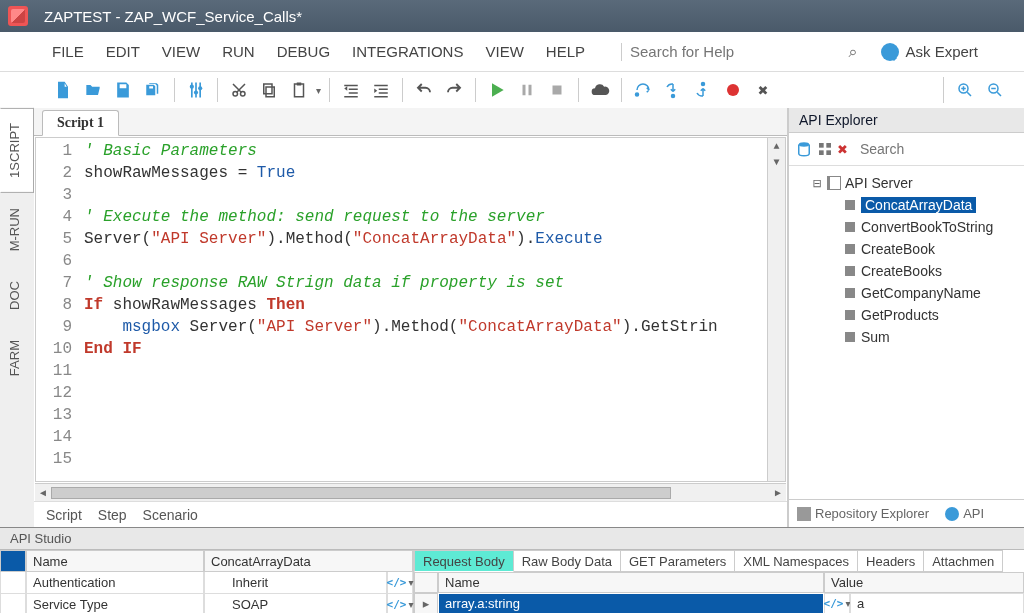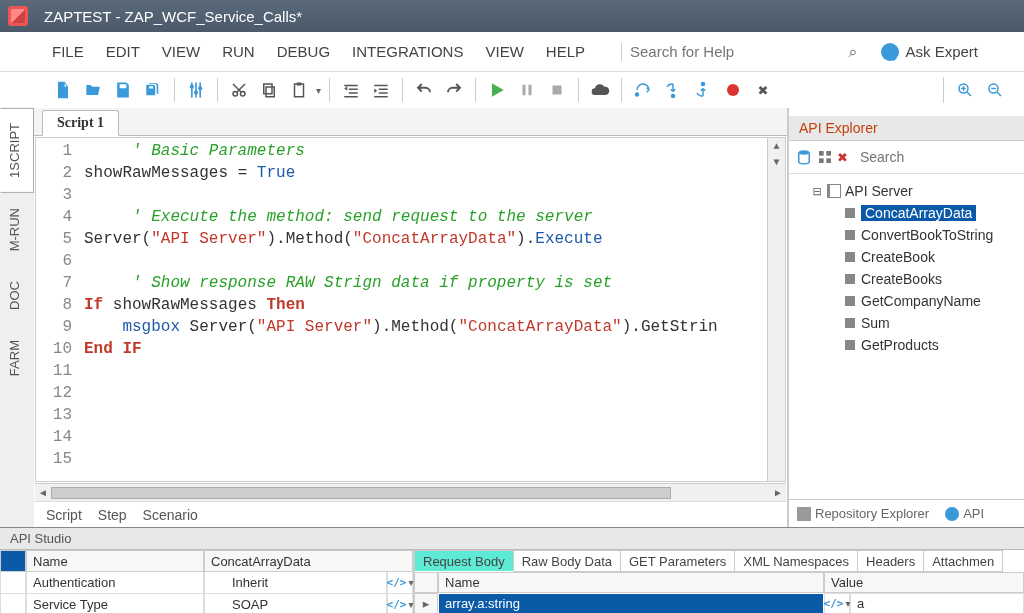--- a/index.html
+++ b/index.html
@@ -35,35 +35,35 @@
 .main { flex: 1; display: flex; flex-direction: column; border-right: 1px solid #ccc; position: relative; }
 .code-tab-row { height: 28px; display: flex; align-items: flex-end; padding-left: 8px; background: #f4f4f4; border-bottom: 1px solid #bbb; font-family: Liberation Serif, serif; }
 .code-tab { font-weight: 600; font-size: 14px; padding: 4px 14px; background: #fff; border: 1px solid #bbb; border-bottom: 1px solid #fff; border-radius: 3px 3px 0 0; position: relative; bottom: -1px; }
 
 .editor-wrap { flex: 1; display: flex; flex-direction: column; background: #fff; position: relative; }
 .editor { flex: 1; display: flex; font-family: Consolas, "Courier New", monospace; font-size: 16px; overflow: hidden; border: 1px solid #ccc; margin: 1px; }
 .gutter { width: 42px; text-align: right; padding: 2px 6px; color: #888; background: #fff; }
 .gutter div { line-height: 22px; }
 .code { flex: 1; padding: 2px 6px; white-space: pre; line-height: 22px; overflow: hidden; position: relative; }
 .code .line { height: 22px; }
-.c-comment { color: #2aa12a; font-style: italic; margin-left: 48px; }
+.c-comment { color: #2aa12a; font-style: italic; }
 .c-kw { color: #c0392b; font-weight: 600; }
 .c-str { color: #c0392b; }
 .c-func { color: #1e5aa8; }
 .editor-scroll-v { width: 18px; background: #f0f0f0; border-left:1px solid #ccc; position: relative; }
 .editor-scroll-v .up, .editor-scroll-v .dn { height:16px; display:flex; align-items:center; justify-content:center; color:#666; font-size:10px;}
 .editor-scroll-h { height: 18px; background: #f0f0f0; border-top:1px solid #ccc; display:flex; align-items:center; padding: 0 16px; position: relative; margin: 0 1px;}
 .editor-scroll-h::before { content:'◄'; position:absolute; left:3px; font-size:10px; color:#666;}
 .editor-scroll-h::after { content:'►'; position:absolute; right:3px; font-size:10px; color:#666;}
 .editor-scroll-h .thumb { width: 620px; height:12px; background:#cdcdcd; border:1px solid #aaa;}
 
 .bottom-tabs { height: 26px; display: flex; align-items: center; gap: 16px; padding: 0 12px; font-size: 14px; color: #555; background: #fff; border-top: 1px solid #ddd; }
 
 .explorer { width: 236px; display: flex; flex-direction: column; border-left: 1px solid #ccc; }
-.explorer-title { background: #e8e8e8; padding: 4px 10px; font-size: 14px; color: #c2410c; border-bottom: 1px solid #ccc; margin-top: 8px; }
+.explorer-title { background: #e8e8e8; padding: 4px 10px; font-size: 14px; color: #0f172a; border-bottom: 1px solid #ccc; }
 .explorer-toolbar { display: flex; align-items: center; gap: 4px; padding: 4px 6px; border-bottom: 1px solid #ddd; }
 .explorer-toolbar .ebtn { width:24px; height:24px; display:flex; align-items:center; justify-content:center; color:#3a9ad9; }
 .explorer-toolbar input { flex:1; border:none; outline:none; font-size:14px; color:#888; }
 .tree { flex: 1; padding: 6px 4px; font-size: 14px; overflow: hidden; }
 .tree-row { display: flex; align-items: center; height: 22px; gap: 4px; padding-left: 4px; }
 .tree-row .ticon { width: 14px; height: 14px; display:inline-block; }
 .tree-row .ticon.db { background:#555; border-radius:3px;}
 .tree-row .ticon.list { border:1px solid #888; border-left:3px solid #888;}
 .tree-row .ticon.stop { width:10px;height:10px;background:#888; margin-right:2px;}
 .tree-row.indent-1 { padding-left: 18px; }
@@ -373,26 +373,26 @@
           <span class="lbl">CreateBooks</span>
         </div>
         <div class="tree-row indent-2">
           <span class="expander"></span>
           <span class="ticon stop"></span>
           <span class="lbl">GetCompanyName</span>
         </div>
         <div class="tree-row indent-2">
           <span class="expander"></span>
           <span class="ticon stop"></span>
+          <span class="lbl">GetProducts</span>
+        </div>
+        <div class="tree-row indent-2">
+          <span class="expander"></span>
+          <span class="ticon stop"></span>
           <span class="lbl">Sum</span>
-        </div>
-        <div class="tree-row indent-2">
-          <span class="expander"></span>
-          <span class="ticon stop"></span>
-          <span class="lbl">GetProducts</span>
         </div>
       </div>
     <div class="explorer-bottom">
       <div class="btab">
           <span class="ic"></span>
           <span>Repository Explorer</span>
         </div>
       <div class="btab">
           <span class="ic" style="background:#3a9ad9;border-radius:50%"></span>
           <span>API </span>

